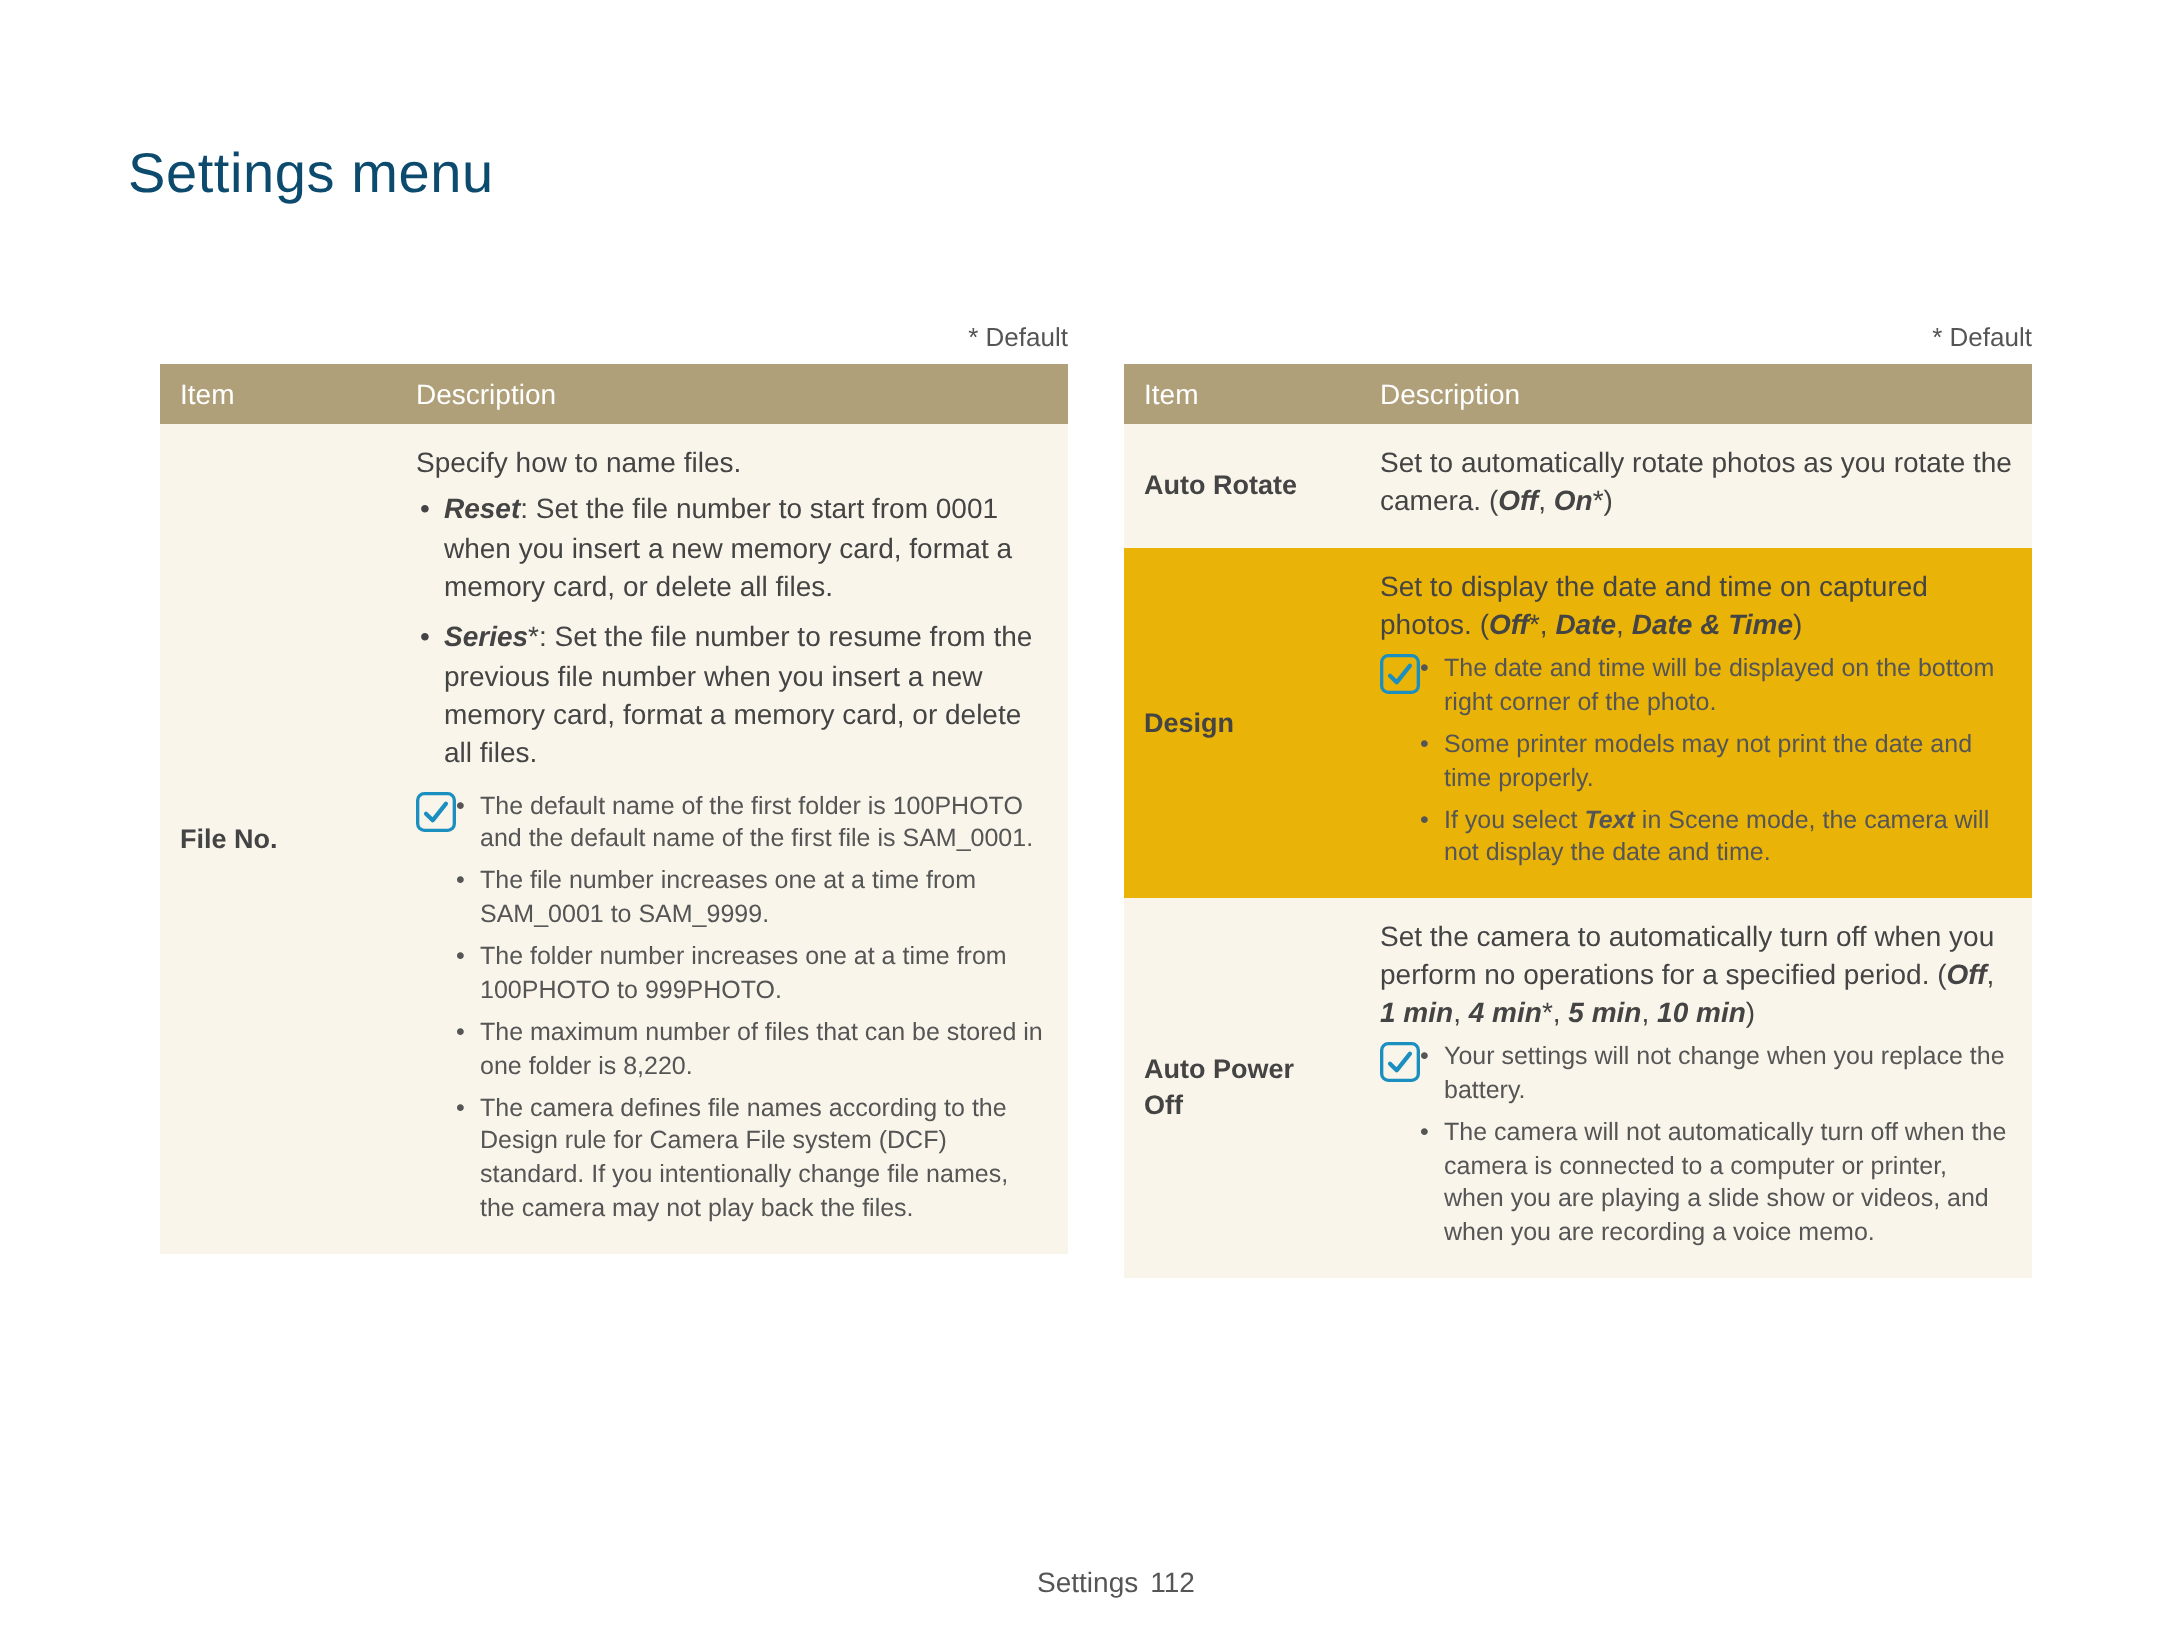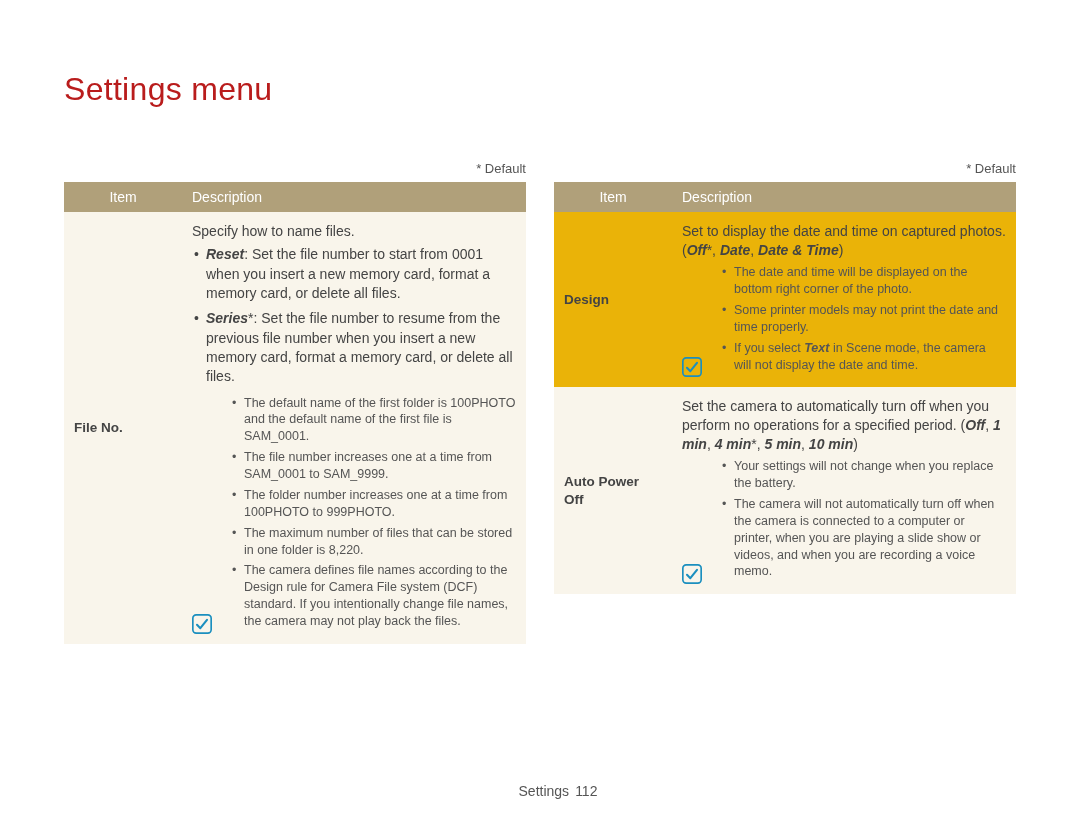--- a/index.html
+++ b/index.html
@@ -10,29 +10,29 @@
       background: #fff;
       color: #333;
       position: relative;
       font-size: 14px;
       line-height: 1.35;
     }
     .page-title {
       position: absolute;
       top: 68px;
       left: 64px;
-      font-size: 32px;
+      font-size: 28px;
       font-weight: 300;
-      color: #b91c1c;
+      color: #0c4a6e;
       letter-spacing: 0.3px;
     }
     .columns {
       position: absolute;
       top: 160px;
-      left: 64px;
+      left: 80px;
       right: 64px;
       display: flex;
       gap: 28px;
     }
     .col { flex: 1; }
     .default-note {
       text-align: right;
       font-size: 13px;
       color: #555;
       margin-bottom: 4px;
@@ -43,21 +43,21 @@
       table-layout: fixed;
     }
     table.settings th {
       background: #b0a07a;
       color: #fff;
       text-align: left;
       font-weight: normal;
       font-size: 14px;
       padding: 6px 10px;
     }
-    table.settings th.item-col { width: 118px; text-align: center; }
+    table.settings th.item-col { width: 118px; }
     table.settings tr.row-light td { background: #f9f5eb; }
     table.settings tr.row-white td { background: #eab308; }
     table.settings td {
       vertical-align: top;
       padding: 10px 10px 10px 10px;
       font-size: 14px;
       color: #444;
     }
     table.settings td.item-cell {
       font-weight: bold;
@@ -79,22 +79,22 @@
       line-height: 1.38;
     }
     ul.bullets-main > li::before {
       content: "•";
       position: absolute;
       left: 2px;
       top: 0;
     }
     .note-block {
       display: flex;
-      align-items: flex-end;
-      gap: 20px;
+      align-items: flex-start;
+      gap: 0;
       margin-top: 4px;
     }
     .note-icon {
       width: 20px; height: 20px;
       flex-shrink: 0;
       margin-top: 1px;
     }
     .note-icon svg { width: 20px; height: 20px; display: block; }
     ul.bullets-sub {
       list-style: none;
@@ -174,20 +174,26 @@
   <div class="col">
     <div class="default-note">* Default</div>
     <table class="settings">
       <thead>
         <tr>
           <th class="item-col">Item</th>
           <th>Description</th>
         </tr>
       </thead>
       <tbody id="right-body">
+          <tr class="row-light">
+            <td class="item-cell">Auto Rotate</td>
+            <td>
+              <div class="desc-intro">Set to automatically rotate photos as you rotate the camera. (<span class="bold">Off</span>, <span class="bold">On</span>*)</div>
+            </td>
+          </tr>
           <tr class="row-white">
             <td class="item-cell">Design</td>
             <td>
               <div class="desc-intro">Set to display the date and time on captured photos. (<span class="bold">Off</span>*, <span class="bold">Date</span>, <span class="bold">Date &amp; Time</span>)</div>
               <div class="note-block">
                 <span class="note-icon">
                   <svg viewBox="0 0 24 24">
                     <rect x="1" y="1" width="22" height="22" rx="4" fill="none" stroke="#1b8fbf" stroke-width="2"></rect>
                     <path d="M6 13 L10 17 L18 7" fill="none" stroke="#1b8fbf" stroke-width="2.5" stroke-linecap="round" stroke-linejoin="round"></path>
                   </svg>

